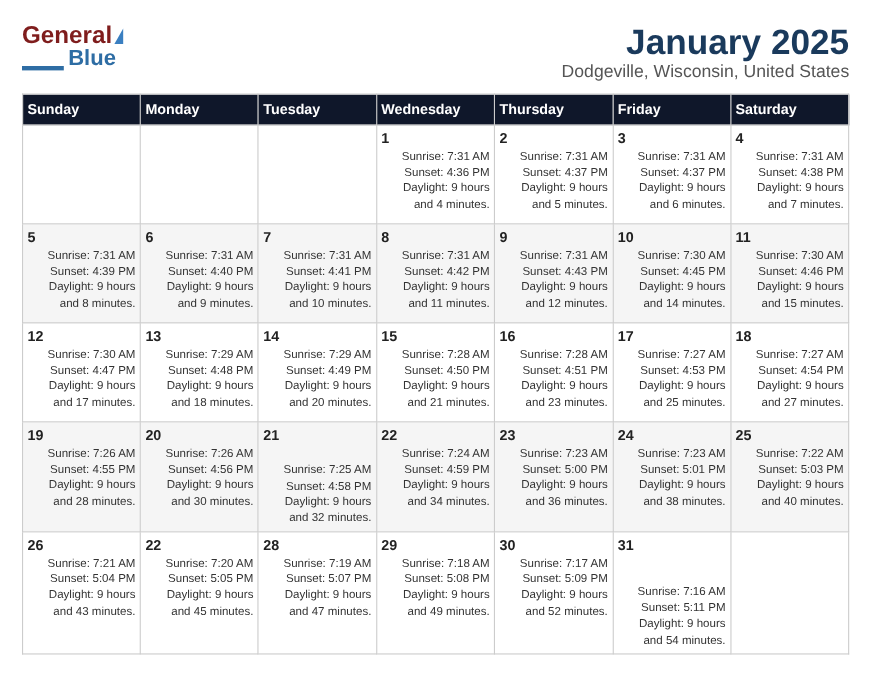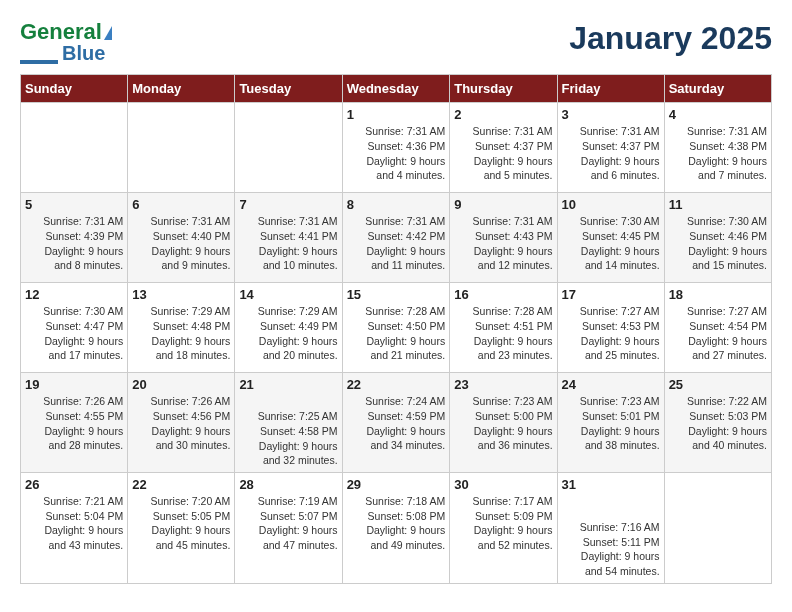--- a/index.html
+++ b/index.html
@@ -51,21 +51,21 @@
       font-size: 16px;
       color: #555;
       font-weight: normal;
     }
     .calendar {
       width: 100%;
       border-collapse: collapse;
       font-size: 11px;
     }
     .calendar thead tr th {
-      background-color: #7f1d1d;
+      background-color: #0f172a;
       color: white;
       padding: 6px 4px;
       text-align: left;
       font-size: 13px;
       font-weight: bold;
       border: 1px solid #ccc;
     }
     .calendar tbody tr td {
       border: 1px solid #ccc;
       vertical-align: top;
@@ -94,30 +94,31 @@
       background: #fff !important;
     }
   </style>
 </head>
 <body>
 
 <div class="header">
   <div class="logo">
     <div style="display:flex;align-items:center;">
       <span class="logo-text">
-        <span style="color:#15803d;">General</span><span class="logo-triangle"></span>
+        <span style="color:#7f1d1d;">General</span><span class="logo-triangle"></span>
       </span>
     </div>
     <div style="display:flex;align-items:flex-end;margin-top:-2px;">
       <span style="display:inline-block;width:38px;height:4px;background:#2e6da4;margin-right:4px;"></span>
       <span class="logo-text" style="color:#2e6da4;font-size:20px;">Blue</span>
     </div>
   </div>
   <div class="title-block">
     <h1>January 2025</h1>
+    <h2>Dodgeville, Wisconsin, United States</h2>
   </div>
 </div>
 
 <table class="calendar">
   <thead>
     <tr>
     <th>Sunday</th>
         <th>Monday</th>
         <th>Tuesday</th>
         <th>Wednesday</th>

